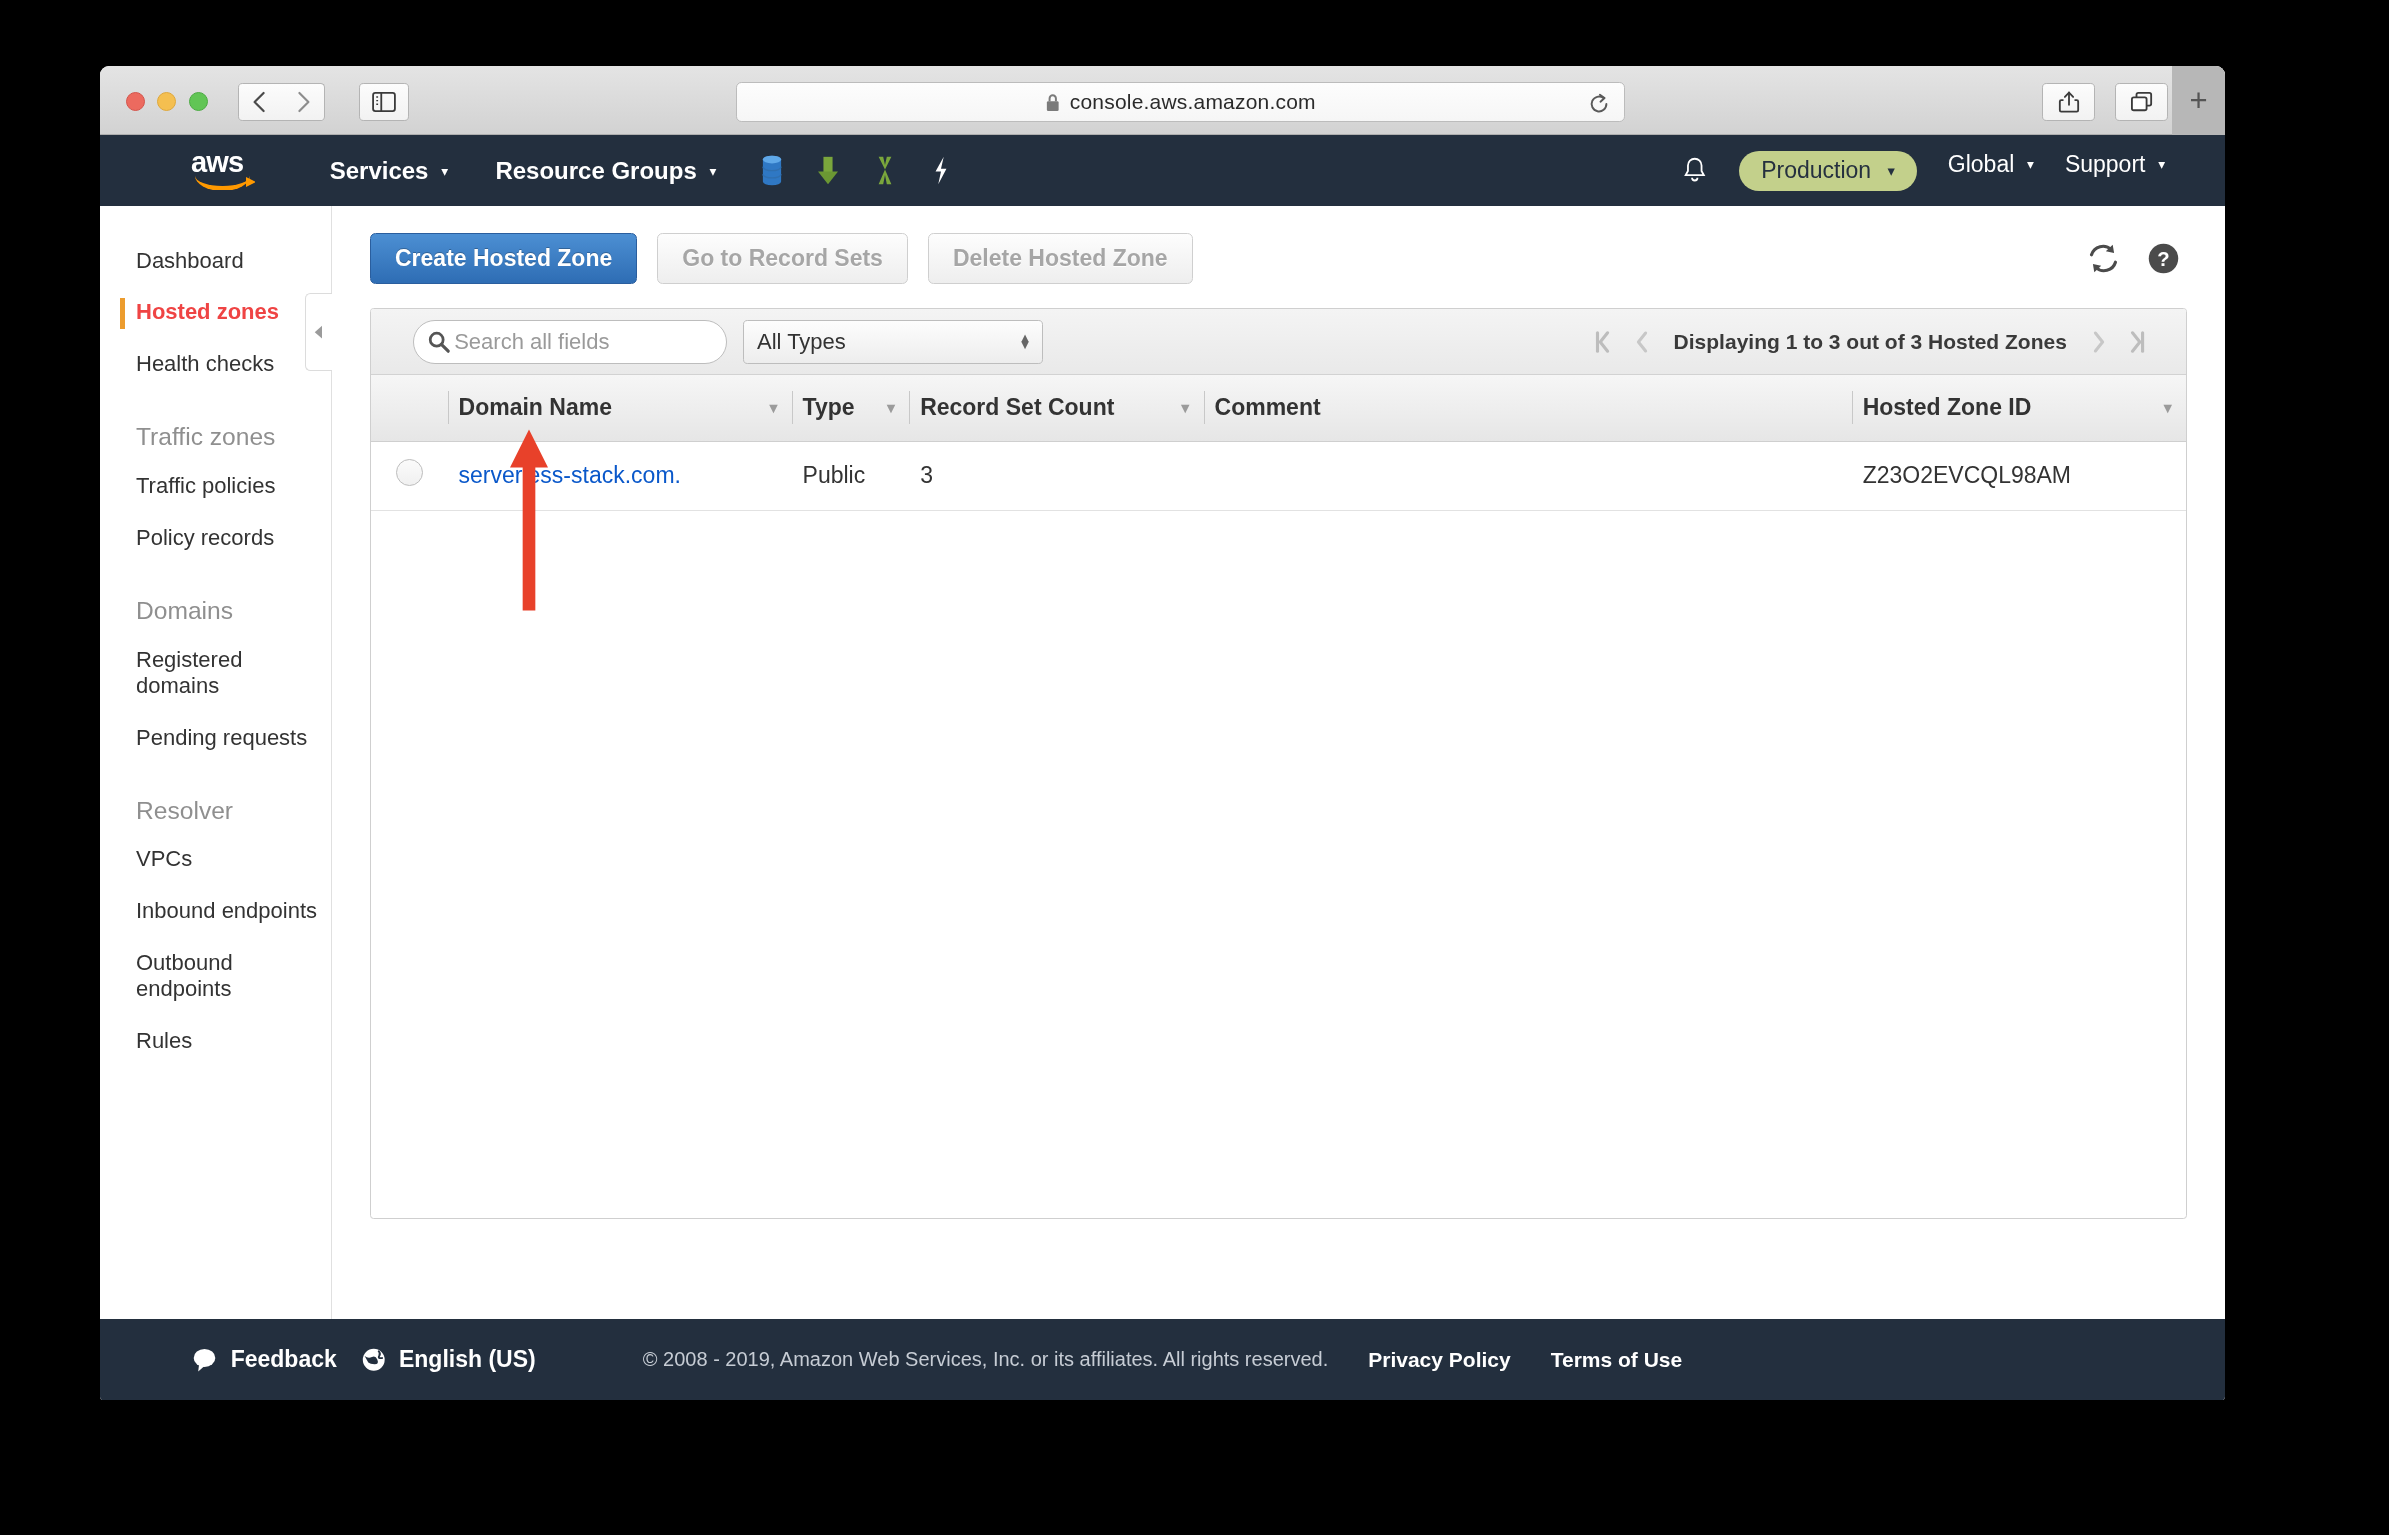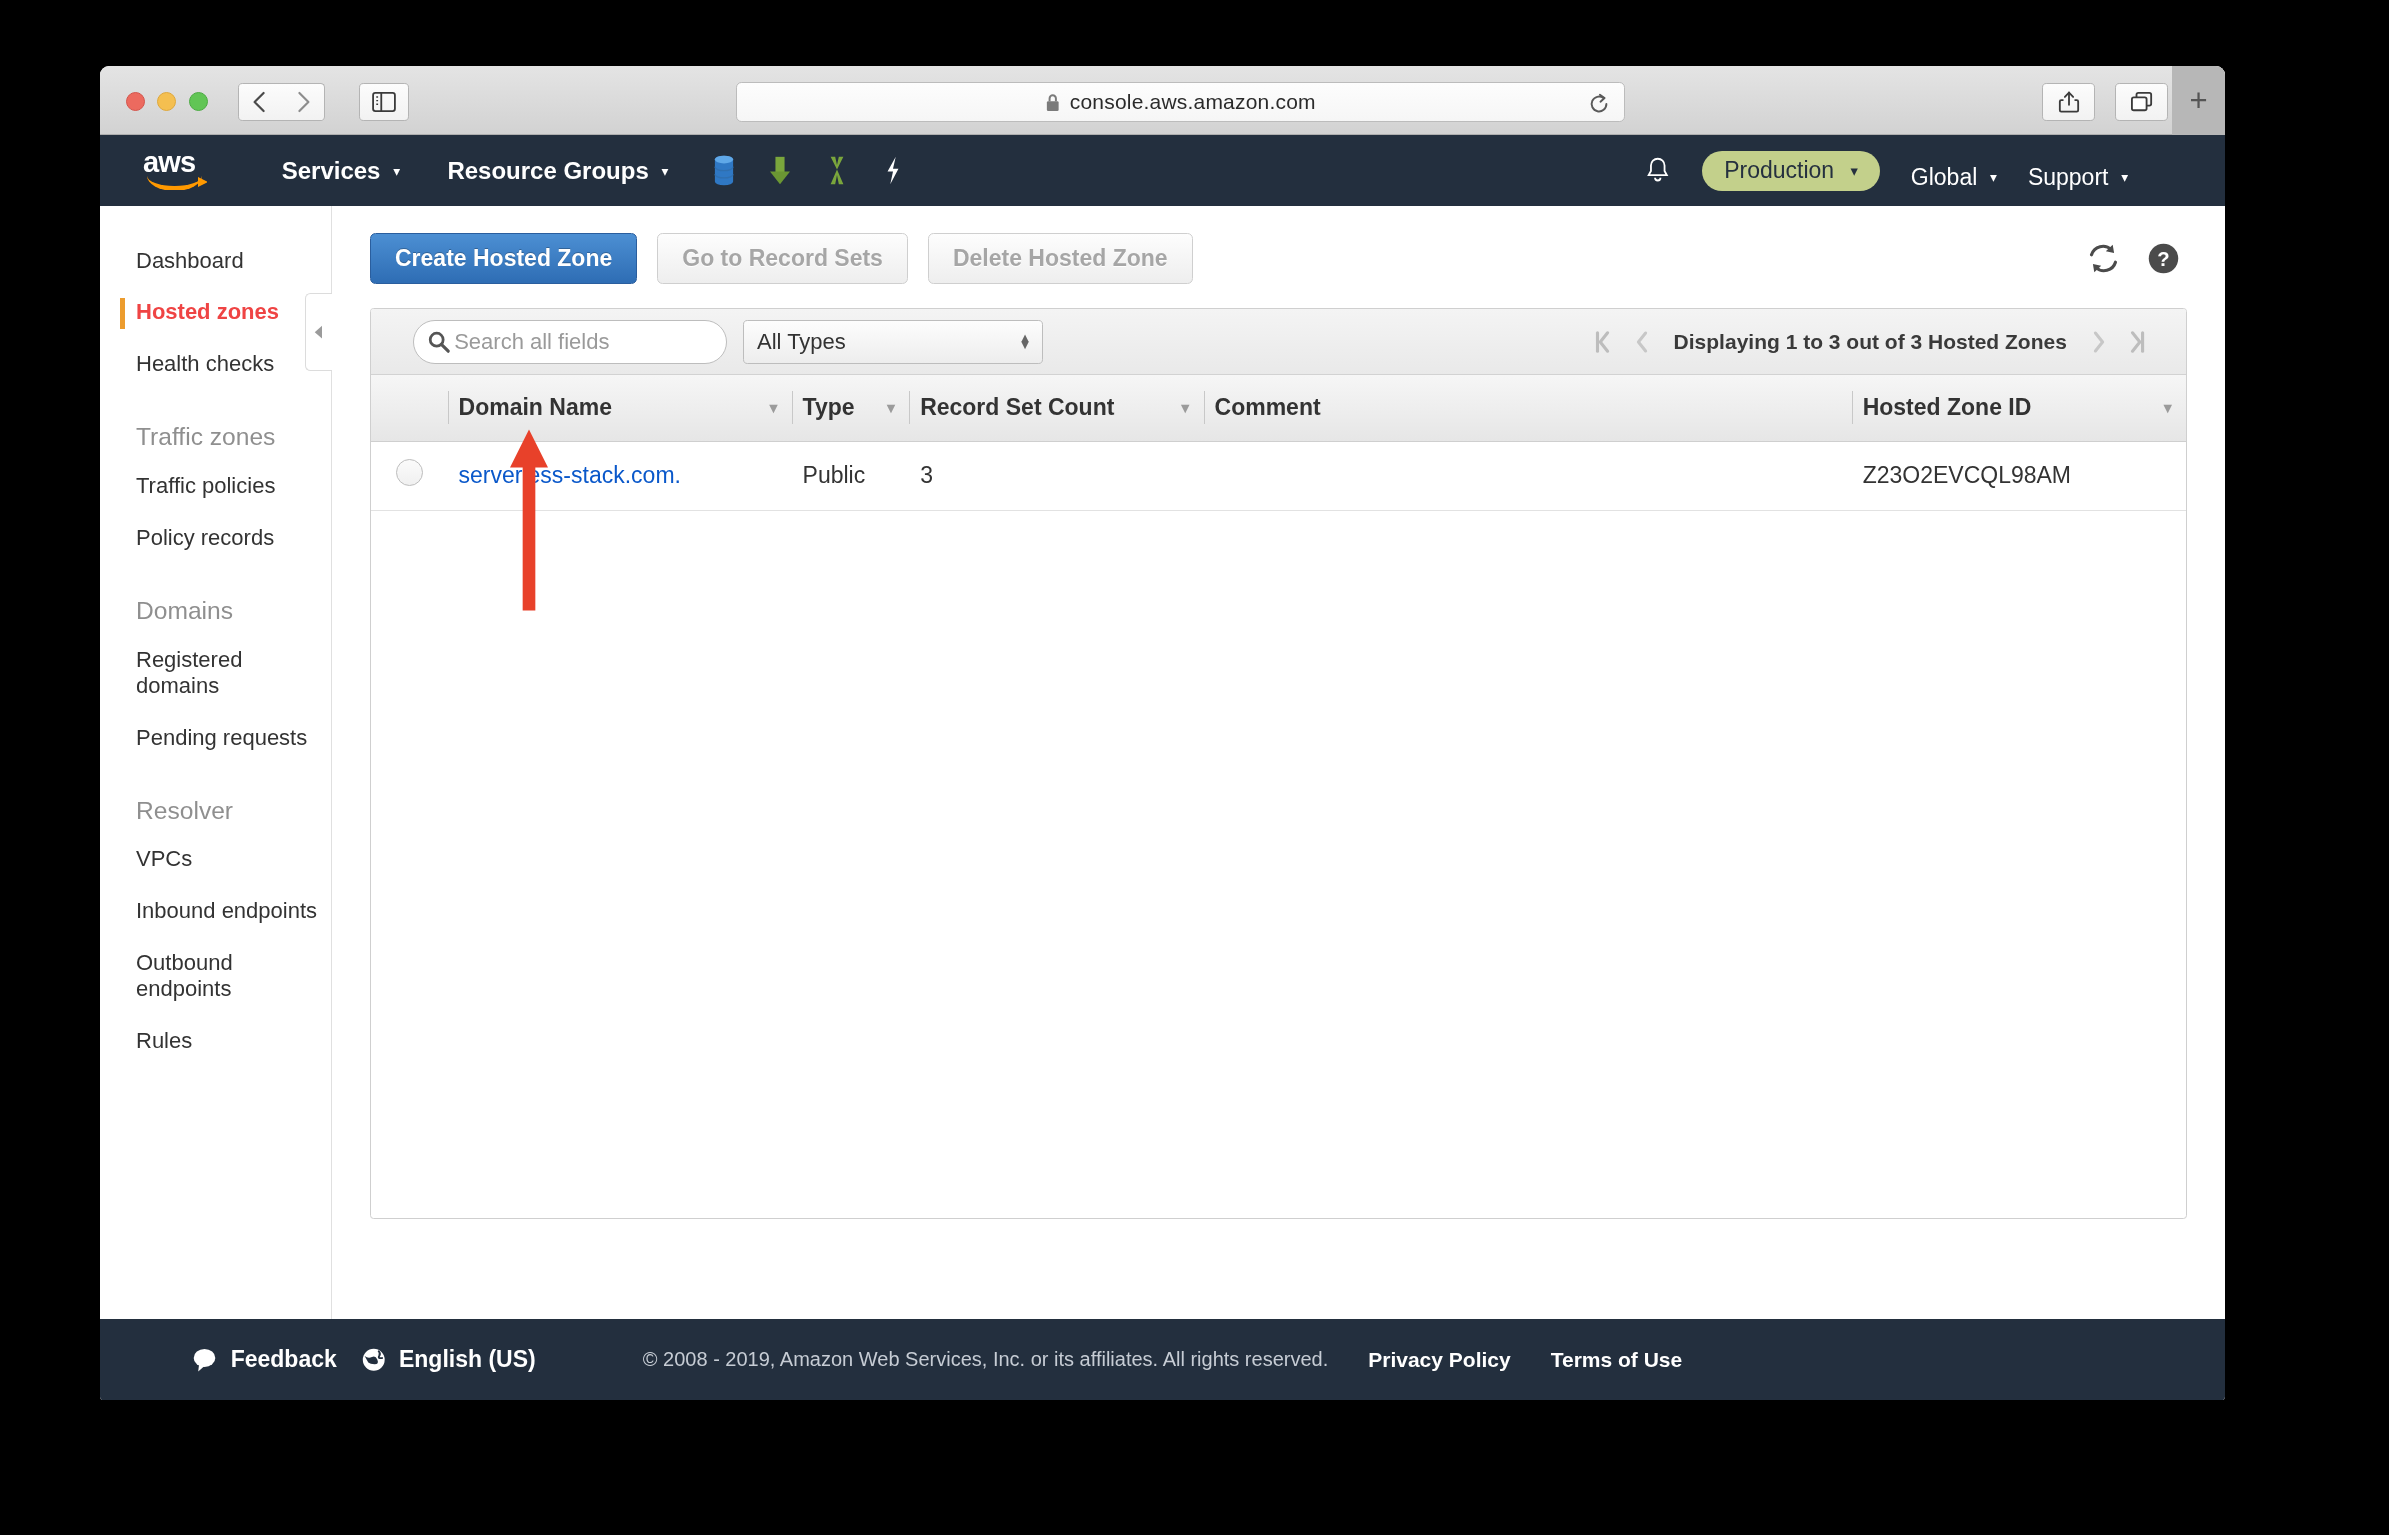--- a/index.html
+++ b/index.html
@@ -66,21 +66,21 @@
   #url-text { font-size: 21px; color: #2b2b2b; letter-spacing: 0.2px; }
   #btn-reload { position: absolute; right: 12.7px; top: 8.2px; width: 24px; height: 24px; color: #555; }
 
   
   #awsnav {
     position: relative;
     height: 71px;
     background: #232f3e;
     display: flex; align-items: center;
   }
-  #aws-logo { margin-left: 43px; width: 71px; position: relative; height: 44px; }
+  #aws-logo { margin-left: 91px; width: 71px; position: relative; height: 44px; }
   #aws-logo .wordmark {
     color: #fff; font-size: 29px; font-weight: 700; letter-spacing: -0.9px;
     line-height: 27px; font-family: "Liberation Sans", sans-serif;
   }
   #aws-logo .smile {
     position: absolute; left: 3.6px; top: 27px; width: 60px; height: 14.6px;
     overflow: hidden;
   }
   #aws-logo .smile::after {
     content: ""; position: absolute; left: 0; top: -14.6px;
@@ -96,21 +96,21 @@
   }
   .navitem {
     color: #fff; font-size: 24px; font-weight: 700;
     display: flex; align-items: center; height: 71px; padding: 0 12.7px;
   }
   .navitem .caret { margin-left: 12.7px; font-size: 13.7px; font-weight: 400; }
   #nav-services { margin-left: 55px; }
   #nav-resourcegroups { margin-left: 22px; }
   #nav-shortcuts { display: flex; align-items: center; margin-left: 27px; gap: 25.5px; }
   .shortcut-ico { width: 31px; height: 35px; display:flex; align-items:center; justify-content:center; }
-  #nav-right { margin-left: auto; display: flex; align-items: flex-end; padding-right: 97px; }
+  #nav-right { margin-left: auto; display: flex; align-items: flex-start; padding-right: 60px; }
   #bell-btn { width: 40px; height: 40px; display: flex; align-items: center; justify-content: center; }
   #acct-badge {
     background: #c3d08b; color: #25303f;
     font-size: 23px; font-weight: 400;
     border-radius: 20px; height: 40px;
     display: flex; align-items: center; padding: 0 22px;
     margin-left: 24px;
   }
   #acct-badge .caret { margin-left: 16.4px; font-size: 14.6px; }
   #nav-region, #nav-support {

